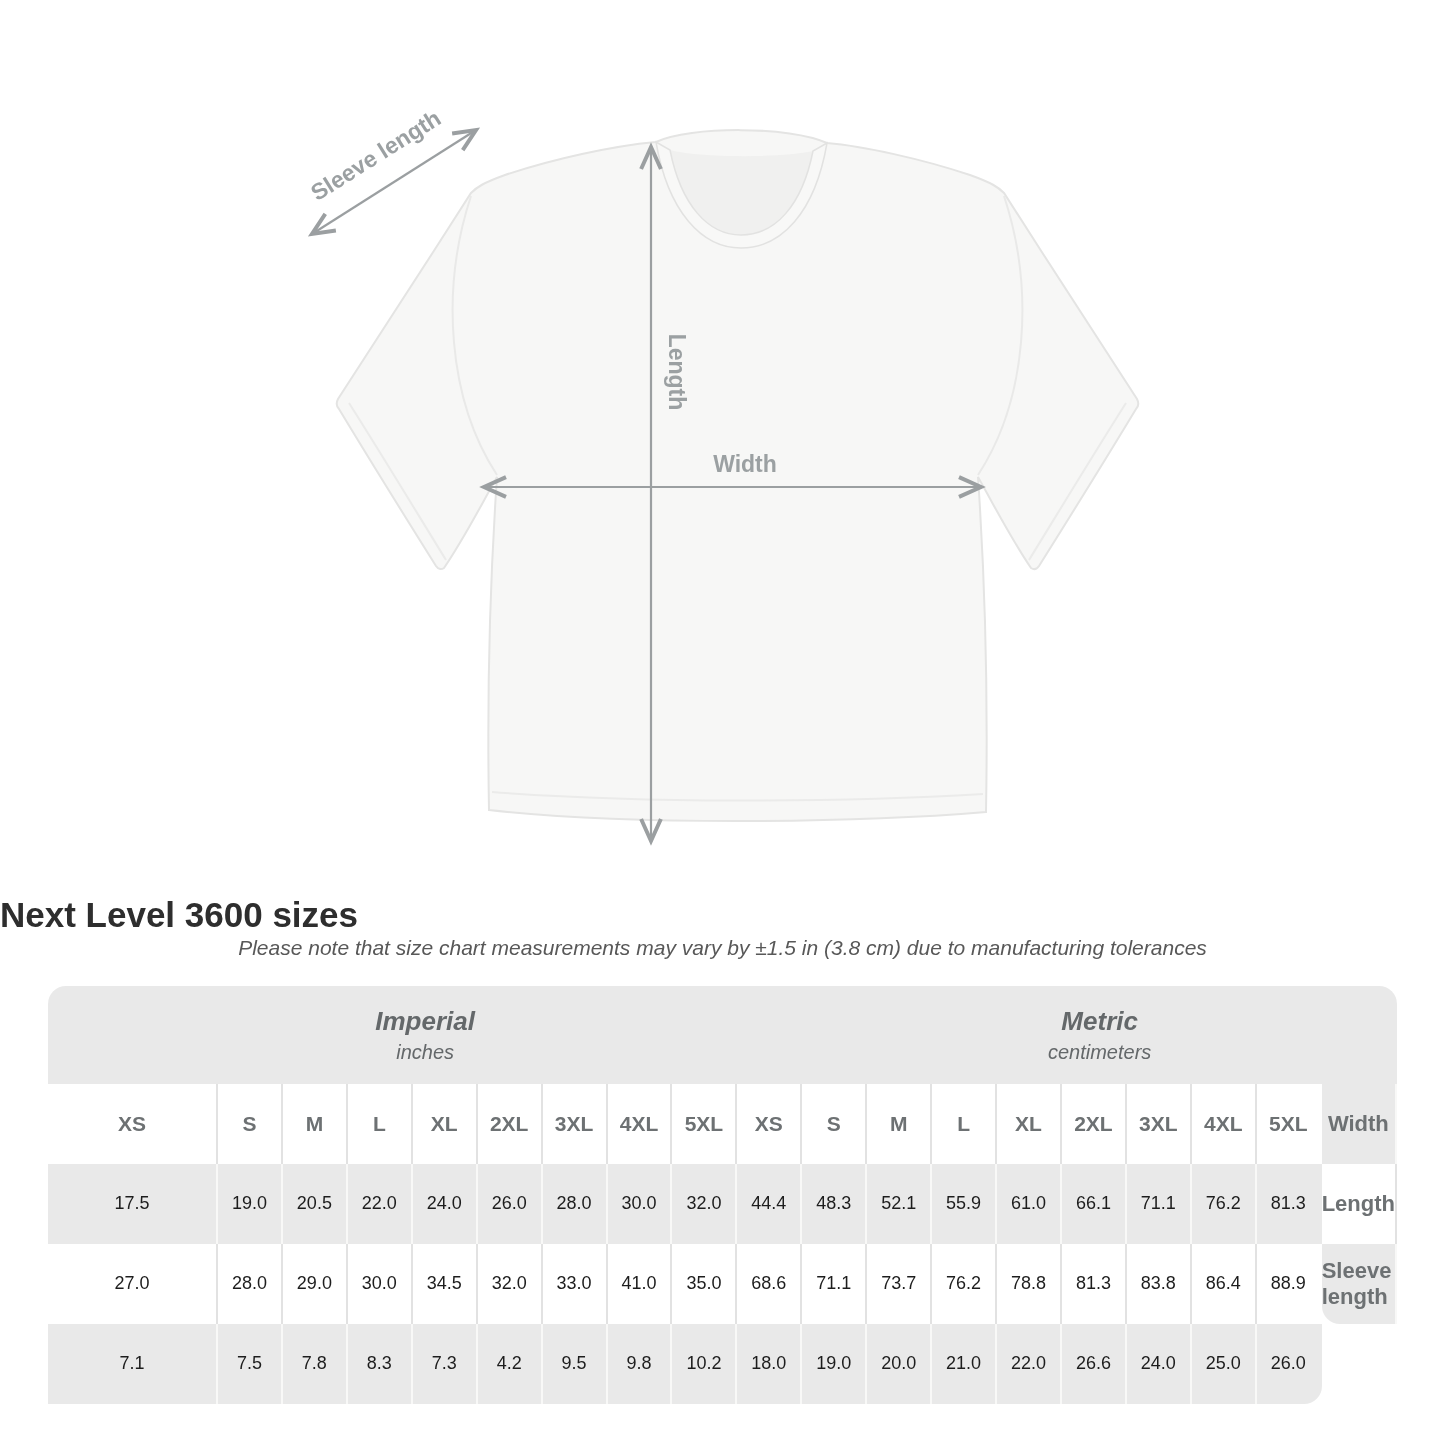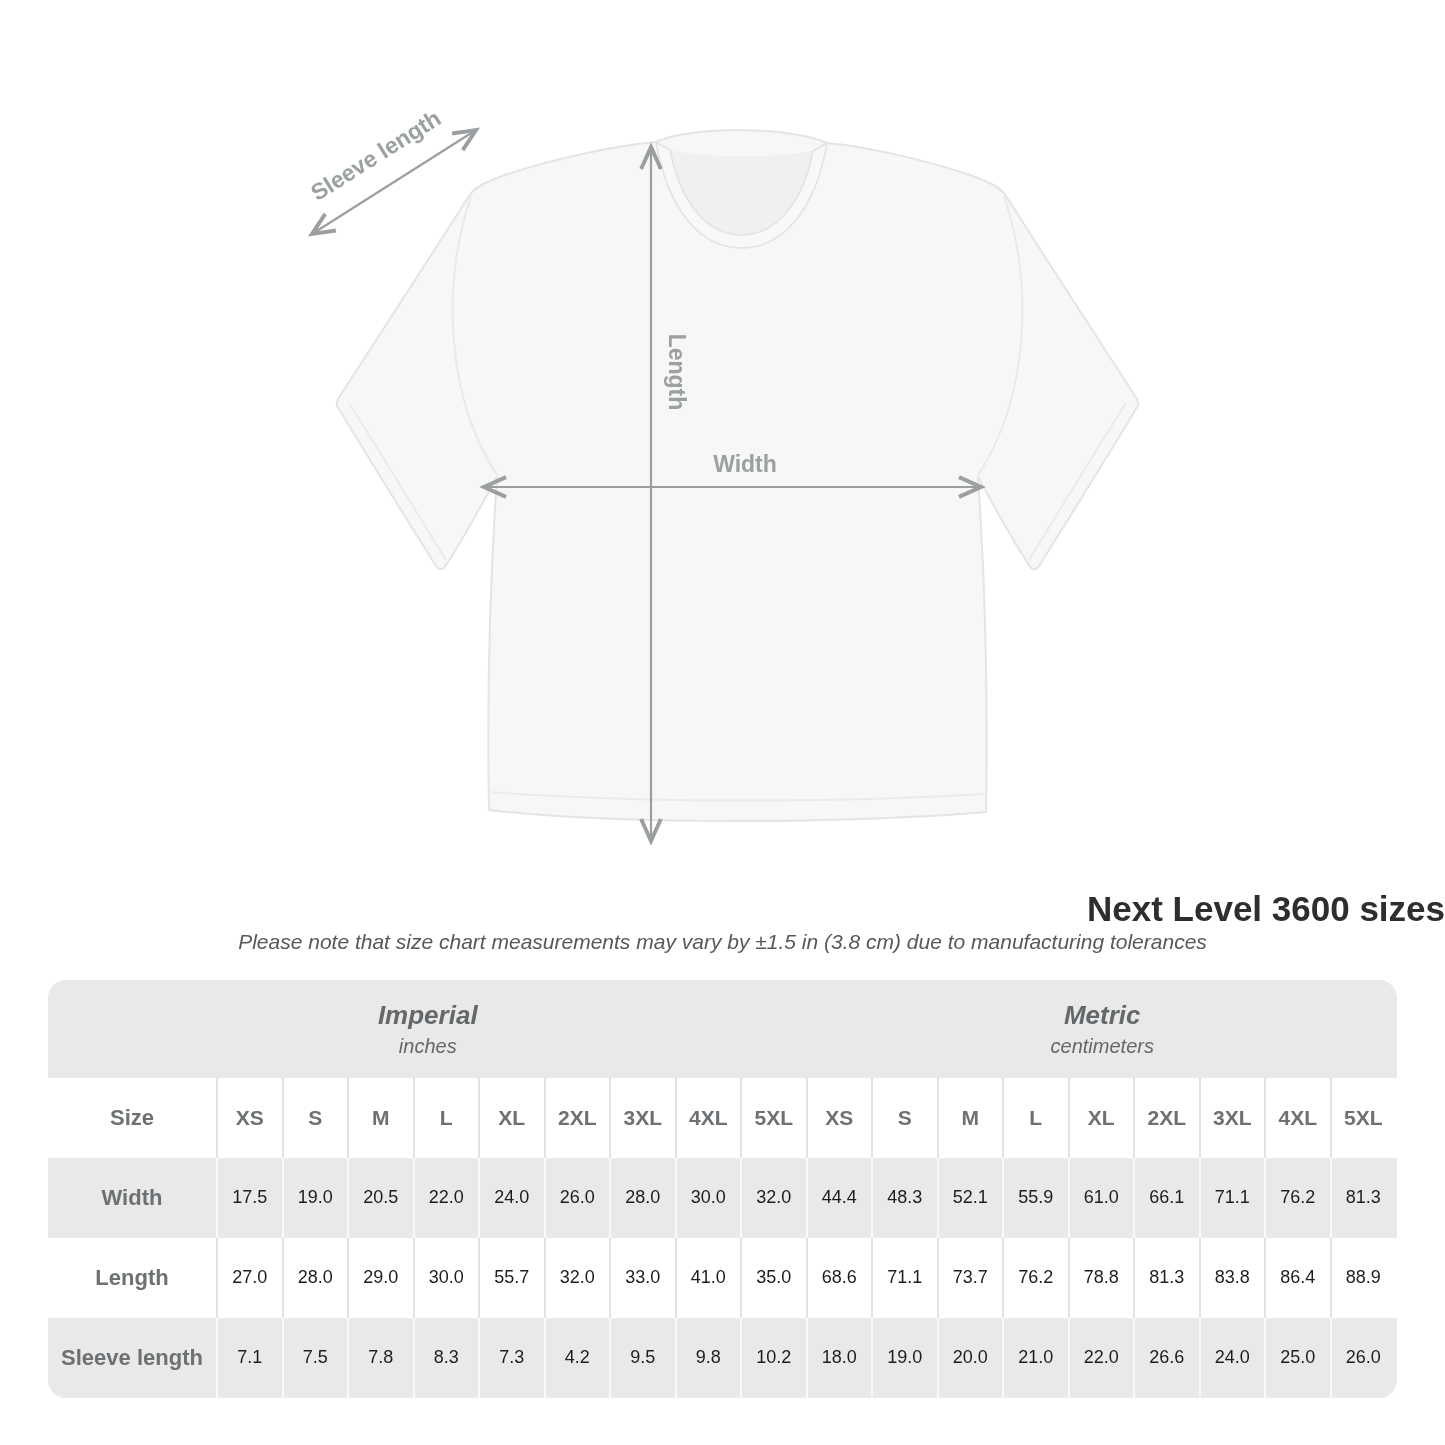--- a/index.html
+++ b/index.html
@@ -1,19 +1,19 @@
 <!DOCTYPE html>
 <html><head>
 <meta charset="utf-8">
 <style>
   html,body{margin:0;padding:0;background:#ffffff;}
   body{width:1445px;height:1445px;overflow:hidden;font-family:"Liberation Sans",sans-serif;}
   .stage{width:1445px;height:1445px;background:#fff;}
   .diagram-wrap{width:1445px;height:872px;}
-  .title{margin-top:18px;text-align:right;font-size:35px;font-weight:bold;color:#2e2e2e;line-height:1.1;}
+  .title{margin-top:24px;text-align:left;font-size:35px;font-weight:bold;color:#2e2e2e;line-height:1.1;}
   .subtitle{margin-top:1px;text-align:center;font-size:21px;font-style:italic;color:#585858;}
   .size-table{display:grid;grid-template-columns:170px repeat(18,1fr);width:1349px;margin:26px auto 0 auto;}
   .band{background:#e9e9e9;height:98px;display:flex;flex-direction:column;align-items:center;justify-content:center;gap:4px;}
   .band-l{grid-column:1/11;border-top-left-radius:18px;}
   .band-r{grid-column:11/20;border-top-right-radius:18px;}
   .sec-name{font-size:26px;font-weight:bold;font-style:italic;color:#64686a;}
   .sec-unit{font-size:20px;font-style:italic;color:#64686a;}
   .cell{height:80px;display:flex;align-items:center;justify-content:center;border-right:2px solid transparent;}
   .r-white{background:#ffffff;border-right-color:#e2e2e2;}
   .r-grey{background:#e9e9e9;border-right-color:#f8f8f7;}
@@ -85,21 +85,20 @@
   <div class="size-table">
     <div class="band band-l">
       <div class="sec-name">Imperial</div>
       <div class="sec-unit">inches</div>
     </div>
     <div class="band band-r">
       <div class="sec-name">Metric</div>
       <div class="sec-unit">centimeters</div>
     </div>
 
-  <div class="cell r-white lab">Size</div>
       <div class="cell r-white hdr">XS</div>
       <div class="cell r-white hdr">S</div>
       <div class="cell r-white hdr">M</div>
       <div class="cell r-white hdr">L</div>
       <div class="cell r-white hdr">XL</div>
       <div class="cell r-white hdr">2XL</div>
       <div class="cell r-white hdr">3XL</div>
       <div class="cell r-white hdr">4XL</div>
       <div class="cell r-white hdr">5XL</div>
       <div class="cell r-white hdr">XS</div>
@@ -128,21 +127,21 @@
       <div class="cell r-grey val">61.0</div>
       <div class="cell r-grey val">66.1</div>
       <div class="cell r-grey val">71.1</div>
       <div class="cell r-grey val">76.2</div>
       <div class="cell r-grey val lastcol">81.3</div>
       <div class="cell r-white lab">Length</div>
       <div class="cell r-white val">27.0</div>
       <div class="cell r-white val">28.0</div>
       <div class="cell r-white val">29.0</div>
       <div class="cell r-white val">30.0</div>
-      <div class="cell r-white val">55.7</div>
+      <div class="cell r-white val">34.5</div>
       <div class="cell r-white val">32.0</div>
       <div class="cell r-white val">33.0</div>
       <div class="cell r-white val">41.0</div>
       <div class="cell r-white val">35.0</div>
       <div class="cell r-white val">68.6</div>
       <div class="cell r-white val">71.1</div>
       <div class="cell r-white val">73.7</div>
       <div class="cell r-white val">76.2</div>
       <div class="cell r-white val">78.8</div>
       <div class="cell r-white val">81.3</div>

